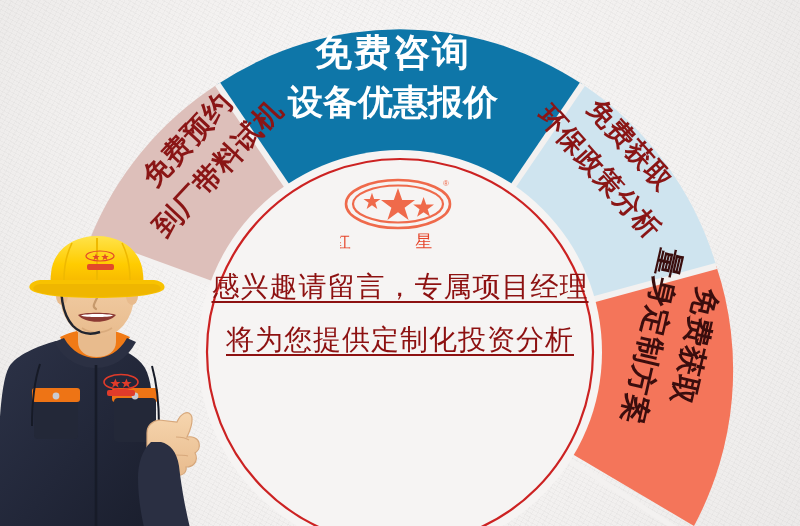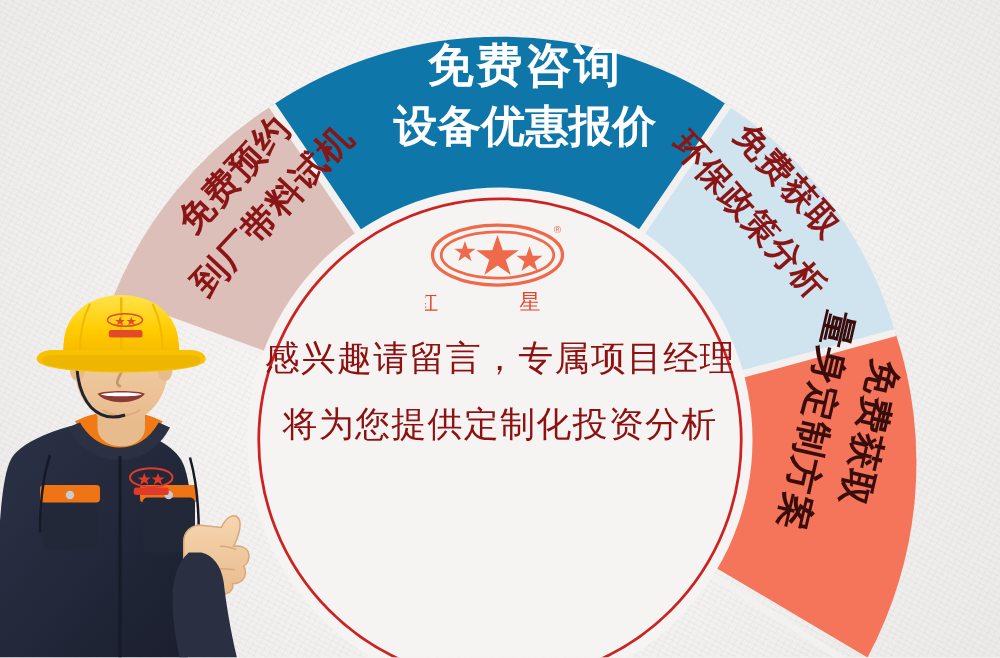--- a/index.html
+++ b/index.html
@@ -23,21 +23,21 @@
   .seg-label{
     position:absolute;
     white-space:nowrap;
     font-weight:bold;
     line-height:1.22;
     text-align:center;
     pointer-events:none;
   }
   
   #seg-top-label{
-    left:300px;top:28px;width:240px;
+    left:273px;top:28px;width:240px;
     color:#ffffff;
     font-size:37px;
     letter-spacing:2px;
     line-height:1.35;
     text-align:center;
   }
   #seg-top-label .l2{font-size:35px;letter-spacing:0px;}
 
   
   #seg-left-label{
@@ -91,20 +91,21 @@
     letter-spacing:3px;
     white-space:nowrap;
     text-shadow:0 1px 0 rgba(255,255,255,.6);
   }
   .subline{
     margin-top:15px;
     color:#8d1111;
     font-size:28px;
     letter-spacing:1px;
     white-space:nowrap;
+    text-decoration:underline;
     text-underline-offset:5px;
     text-decoration-thickness:2px;
   }
   .subline.second{}
 
   
   #worker{
     position:absolute;left:-6px;top:236px;width:215px;height:296px;
   }
   #worker svg{display:block;}

